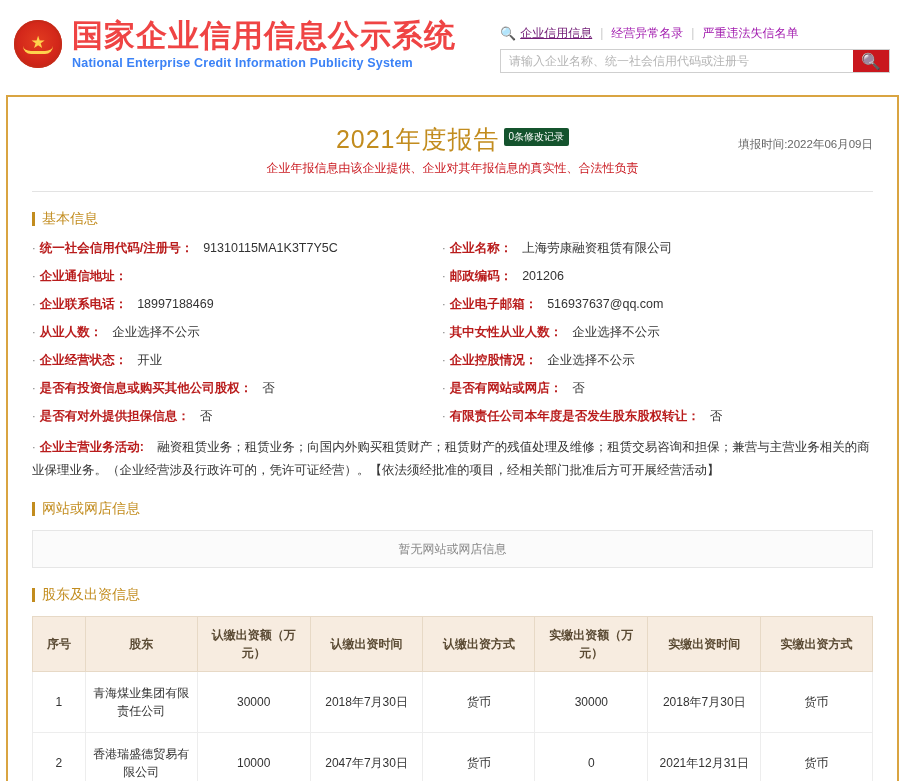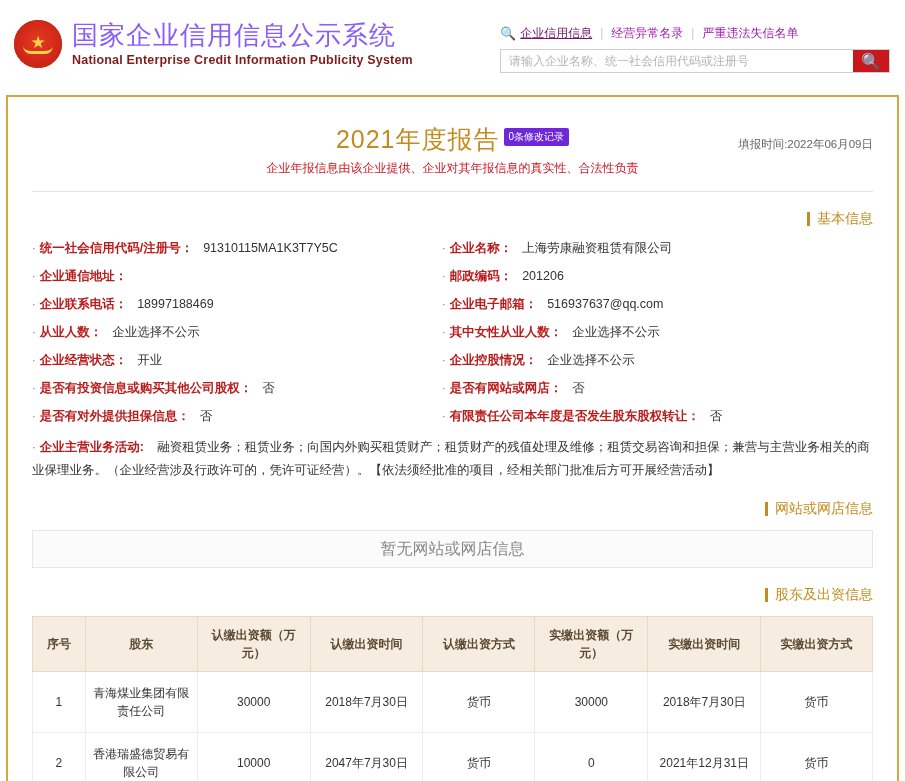--- a/index.html
+++ b/index.html
@@ -40,30 +40,30 @@
   }
   .emblem .gear {
     position:absolute; left:50%; top:62%;
     transform: translate(-50%,-50%);
     width: 30px; height: 8px;
     border-bottom: 3px solid #ffd24d;
     border-radius: 0 0 14px 14px;
   }
   .titles { display:flex; flex-direction:column; justify-content:center; }
   .title-cn {
-    font-size: 26px;
-    font-weight: normal;
-    color: #8b5cf6;
+    font-size: 31px;
+    font-weight: bold;
+    color: #ef4444;
     letter-spacing: 1px;
     line-height: 1.15;
     font-family: "Liberation Sans", sans-serif;
   }
   .title-en {
     font-size: 12.5px;
-    color: #7f1d1d;
+    color: #3b82f6;
     font-weight: bold;
     letter-spacing: 0.2px;
     margin-top: 3px;
   }
 
   .header-right {
     position: absolute;
     left: 500px; top: 24px;
     width: 390px;
   }
@@ -128,21 +128,21 @@
   .report-head { position: relative; text-align:center; padding-top: 12px; }
   .report-title {
     font-size: 25px;
     color: #c28c1e;
     font-weight: normal;
     display: inline-block;
     letter-spacing: 1px;
   }
   .badge {
     display: inline-block;
-    background: #6d28d9;
+    background: #14532d;
     color: #fff;
     font-size: 10px;
     padding: 2px 5px;
     border-radius: 2px;
     vertical-align: 8px;
     margin-left: 4px;
   }
   .report-sub {
     font-size: 12px;
     color: #c9171e;
@@ -161,21 +161,20 @@
   }
 
   
   .section-title {
     display: flex;
     align-items: center;
     font-size: 14px;
     color: #c28c1e;
     margin: 18px 0 12px 0;
     font-weight: normal;
-    justify-content: flex-end;
   }
   .section-title .bar {
     width: 3px; height: 14px;
     background: #c28c1e;
     margin-right: 7px;
   }
 
   .info-grid {
     display: grid;
     grid-template-columns: 410px 1fr;
@@ -189,21 +188,21 @@
   .lbl { color: #b91c1c; font-weight: bold; white-space: nowrap; }
   .val { color: #333; margin-left: 10px; }
 
   .empty-box {
     border: 1px solid #e6e6e6;
     background: #fbfbfb;
     height: 38px;
     display: flex;
     align-items: center;
     justify-content: center;
-    font-size: 16px;
+    font-size: 12px;
     color: #888;
   }
 
   
   table.shareholders {
     width: 100%;
     border-collapse: collapse;
     font-size: 12px;
     color: #333;
   }

